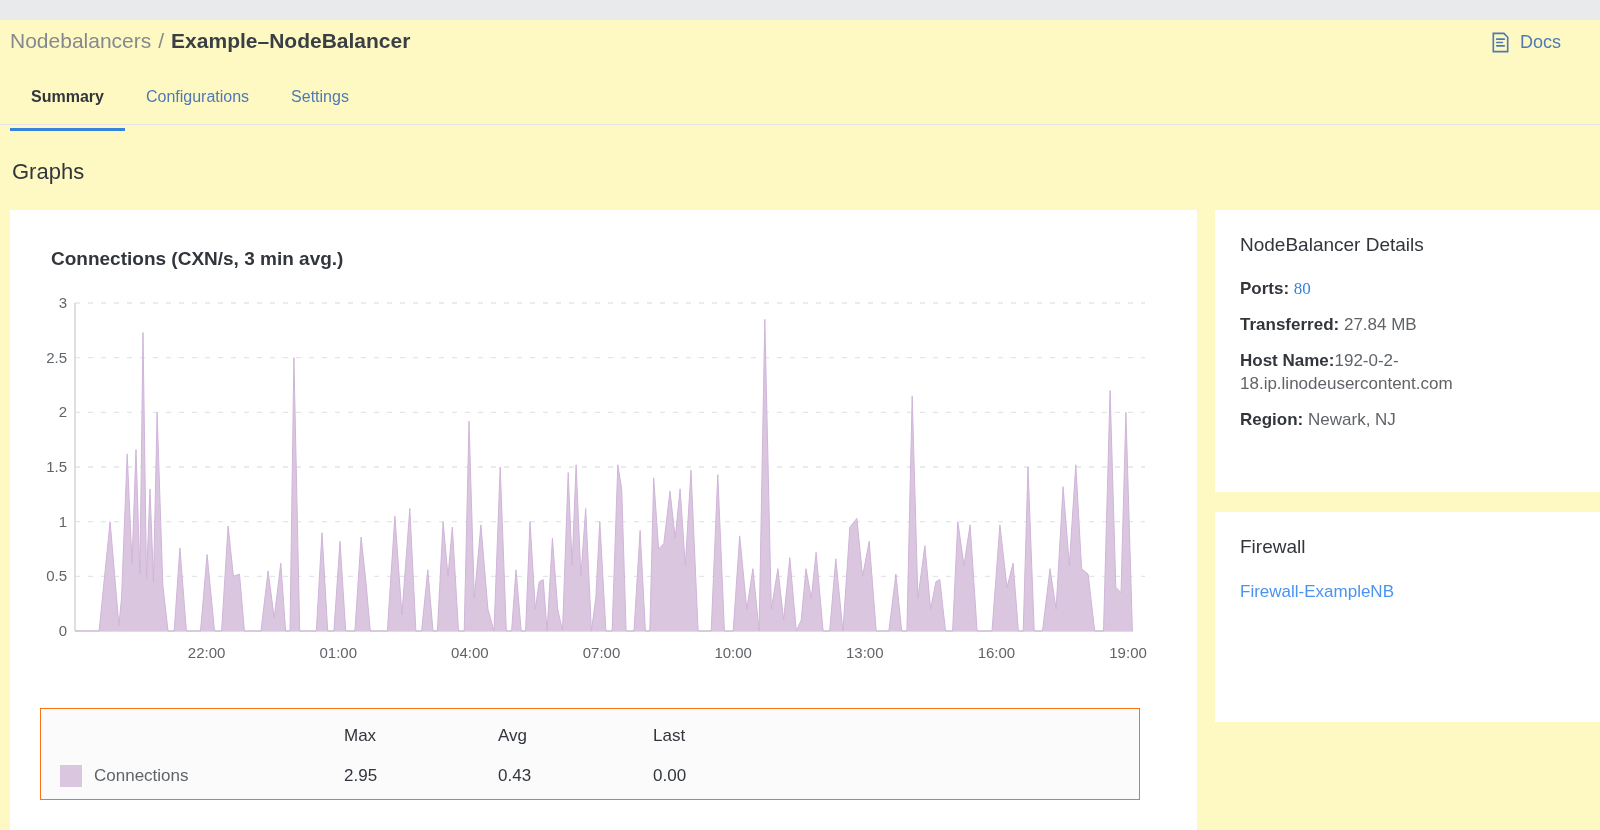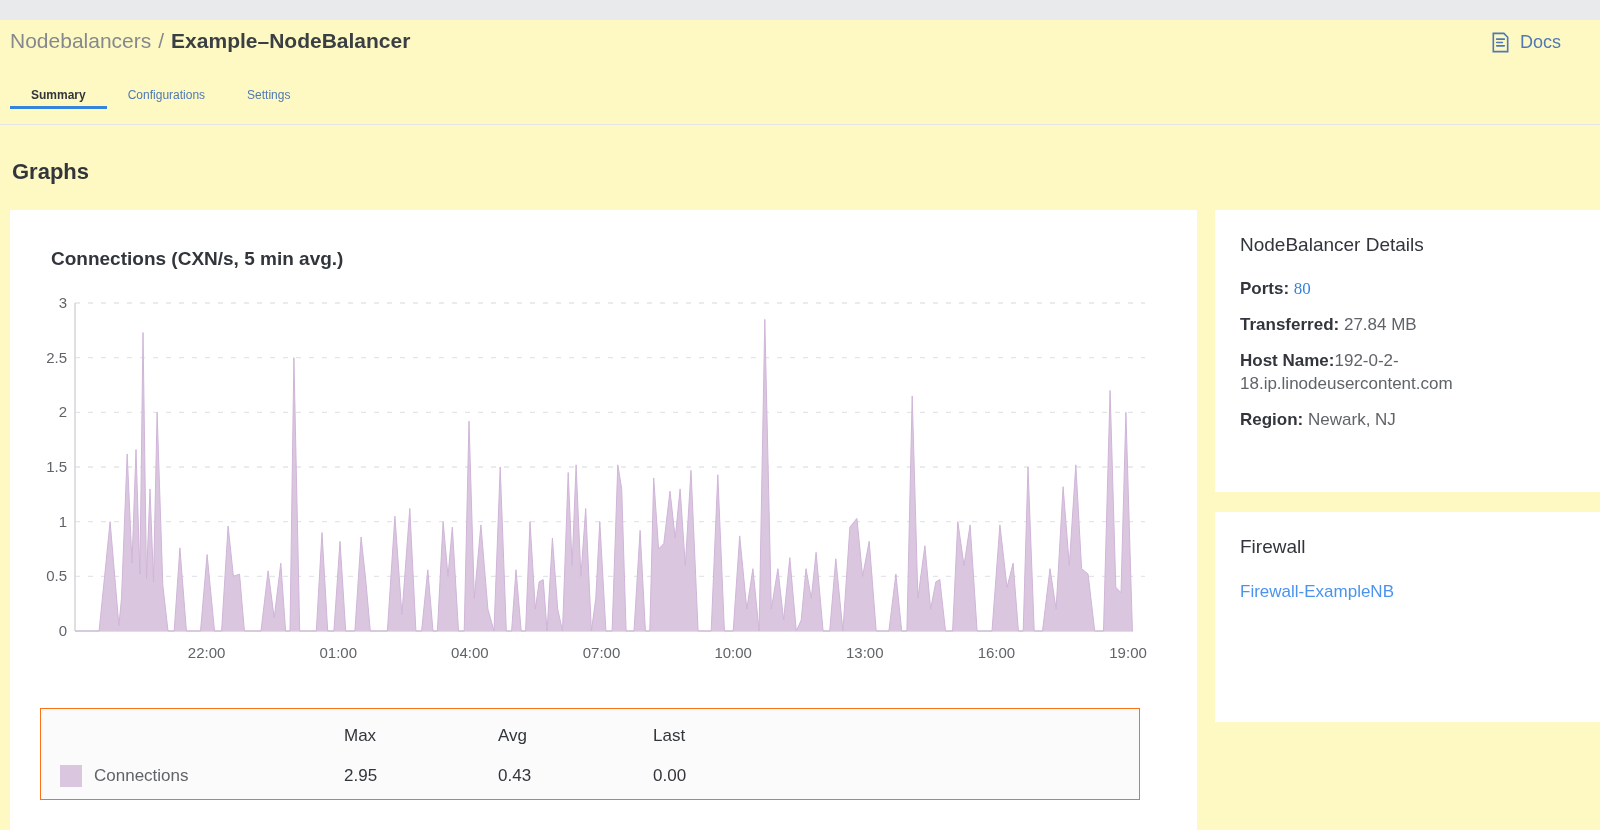--- a/index.html
+++ b/index.html
@@ -16,24 +16,24 @@
   .crumb { color:#85898d; }
   .crumb-sep { color:#85898d; margin:0 7px; }
   .crumb-current { color:#3a3f44; font-weight:bold; }
   .docs-link {
     position:absolute; left:1489px; top:11px; display:flex; align-items:center; gap:8px;
     color:#4f79b5; font-size:18px; cursor:pointer;
   }
   
   .tabs { position:absolute; left:10px; top:68px; display:flex; }
   .tabs-hairline { position:absolute; left:0; top:104px; width:1600px; height:1px; background:#e3e5e8; }
-  .tab { padding:0 21px 4px 21px; font-size:12px; color:#4f79b5; cursor:pointer;text-align:center; }
+  .tab { padding:0 21px 22px 21px; font-size:16px; color:#4f79b5; cursor:pointer;text-align:center; }
   .tab.active { color:#32363c; font-weight:bold; border-bottom:3px solid #3683dc; }
   
-  .page-heading { position:absolute; left:12px; top:139px; font-size:22px; font-weight:bold; color:#32363c; }
+  .page-heading { position:absolute; left:12px; top:139px; font-size:22px; font-weight:normal; color:#32363c; }
   
   .card { position:absolute; background:#ffffff; }
   .card-chart  { left:10px;   top:190px; width:1187px; height:636px; }
   .card-detail { left:1215px; top:190px; width:385px;  height:282px; }
   .card-fw     { left:1215px; top:492px; width:385px;  height:210px; }
   .card-ip     { left:1215px; top:722px; width:385px;  height:108px; }
   .card h2 { font-size:19px; font-weight:normal; color:#32363c; }
   
   .chart-title { position:absolute; left:41px; top:38px; font-size:19px; font-weight:bold; }
   .chart-svg { position:absolute; left:30px; top:85px; }
@@ -87,21 +87,21 @@
   <div class="tabs-hairline"></div>
   <div class="tabs">
       <div class="tab active">Summary</div>
       <div class="tab">Configurations</div>
       <div class="tab">Settings</div>
     </div>
 
   <div class="page-heading">Graphs</div>
 
   <div class="card card-chart">
-    <div class="chart-title">Connections (CXN/s, 5 min avg.)</div>
+    <div class="chart-title">Connections (CXN/s, 3 min avg.)</div>
     <svg class="chart-svg" width="1120" height="375" viewBox="0 0 1120 375" id="chart-svg">
         <line x1="35" y1="281.3333333333333" x2="1105" y2="281.3333333333333" stroke="#e3e5e8" stroke-width="1.3" stroke-dasharray="5 8"></line>
         <line x1="35" y1="226.66666666666669" x2="1105" y2="226.66666666666669" stroke="#e3e5e8" stroke-width="1.3" stroke-dasharray="5 8"></line>
         <line x1="35" y1="172" x2="1105" y2="172" stroke="#e3e5e8" stroke-width="1.3" stroke-dasharray="5 8"></line>
         <line x1="35" y1="117.33333333333334" x2="1105" y2="117.33333333333334" stroke="#e3e5e8" stroke-width="1.3" stroke-dasharray="5 8"></line>
         <line x1="35" y1="62.66666666666663" x2="1105" y2="62.66666666666663" stroke="#e3e5e8" stroke-width="1.3" stroke-dasharray="5 8"></line>
         <line x1="35" y1="8" x2="1105" y2="8" stroke="#e3e5e8" stroke-width="1.3" stroke-dasharray="5 8"></line>
         <line x1="35" y1="8" x2="35" y2="336" stroke="#d2d4d6" stroke-width="1.5"></line>
         <line x1="35" y1="336" x2="1093" y2="336" stroke="#d2d4d6" stroke-width="1.5"></line>
         <polygon points="35.0,336.0 59.1,336.0 70.1,226.7 78.9,330.5 81.5,303.2 87.2,158.9 92.0,268.2 96.0,154.5 99.9,279.1 103.0,37.5 106.5,283.5 110.0,193.9 113.5,286.8 117.1,117.3 122.8,290.1 128.0,336.0 134.2,336.0 139.9,252.9 146.4,336.0 160.5,336.0 167.1,259.5 174.5,336.0 181.6,336.0 188.1,231.0 193.4,281.3 199.5,279.1 204.4,336.0 221.0,336.0 228.1,275.9 234.2,322.9 240.8,268.2 245.6,336.0 250.0,336.0 253.9,62.7 259.7,336.0 276.3,336.0 282.0,237.6 287.7,336.0 293.9,336.0 300.0,246.3 305.7,336.0 314.9,336.0 321.1,242.0 325.9,286.8 330.3,336.0 347.4,336.0 354.9,221.2 361.9,319.6 369.8,213.5 375.9,336.0 381.6,336.0 387.8,274.8 393.0,336.0 397.4,336.0 403.1,226.7 408.0,281.3 412.3,232.1 418.5,336.0 424.2,336.0 429.0,126.1 434.3,303.2 440.9,229.9 447.9,314.1 454.0,336.0 460.2,172.0 466.3,336.0 471.6,336.0 476.0,274.8 481.2,336.0 485.6,336.0 490.0,226.7 495.3,314.1 499.2,286.8 503.2,284.6 507.1,336.0 512.4,243.1 517.7,314.1 522.5,336.0 528.2,177.5 532.1,270.4 536.1,169.8 540.9,281.3 545.7,213.5 551.4,336.0 555.8,303.2 559.8,226.7 565.9,336.0 572.1,336.0 577.8,169.8 581.7,193.9 586.1,336.0 594.0,336.0 600.1,235.4 605.4,336.0 609.8,336.0 613.7,182.9 618.6,254.0 623.8,248.5 630.0,196.1 635.2,243.1 640.1,193.9 645.3,270.4 651.0,175.3 658.1,336.0 671.2,336.0 677.8,179.7 684.4,336.0 693.2,336.0 699.7,240.9 706.8,314.1 712.9,273.7 719.1,336.0 724.8,24.4 731.3,314.1 737.9,273.7 743.6,325.1 749.8,262.7 756.3,336.0 761.2,325.1 766.0,273.7 771.3,303.2 776.1,257.3 783.1,336.0 789.7,336.0 795.8,263.8 802.9,336.0 809.9,232.1 816.9,223.4 822.6,281.3 829.2,246.3 836.2,336.0 848.9,336.0 855.9,279.1 861.7,336.0 866.9,336.0 872.2,100.9 877.9,303.2 884.9,250.7 890.6,314.1 895.9,286.8 899.8,284.6 905.5,336.0 912.6,336.0 917.8,226.7 924.0,270.4 930.1,229.9 937.1,336.0 952.0,336.0 959.9,229.9 967.0,292.3 973.1,268.2 978.4,336.0 983.2,336.0 988.0,172.0 994.2,336.0 1002.5,336.0 1010.0,273.7 1016.1,314.1 1023.1,191.7 1029.3,270.4 1035.8,169.8 1041.6,273.7 1048.1,279.1 1054.7,336.0 1063.5,336.0 1070.1,95.5 1075.8,292.3 1081.0,297.7 1085.9,117.3 1092.4,336.0" fill="#dbc6e0"></polygon>

